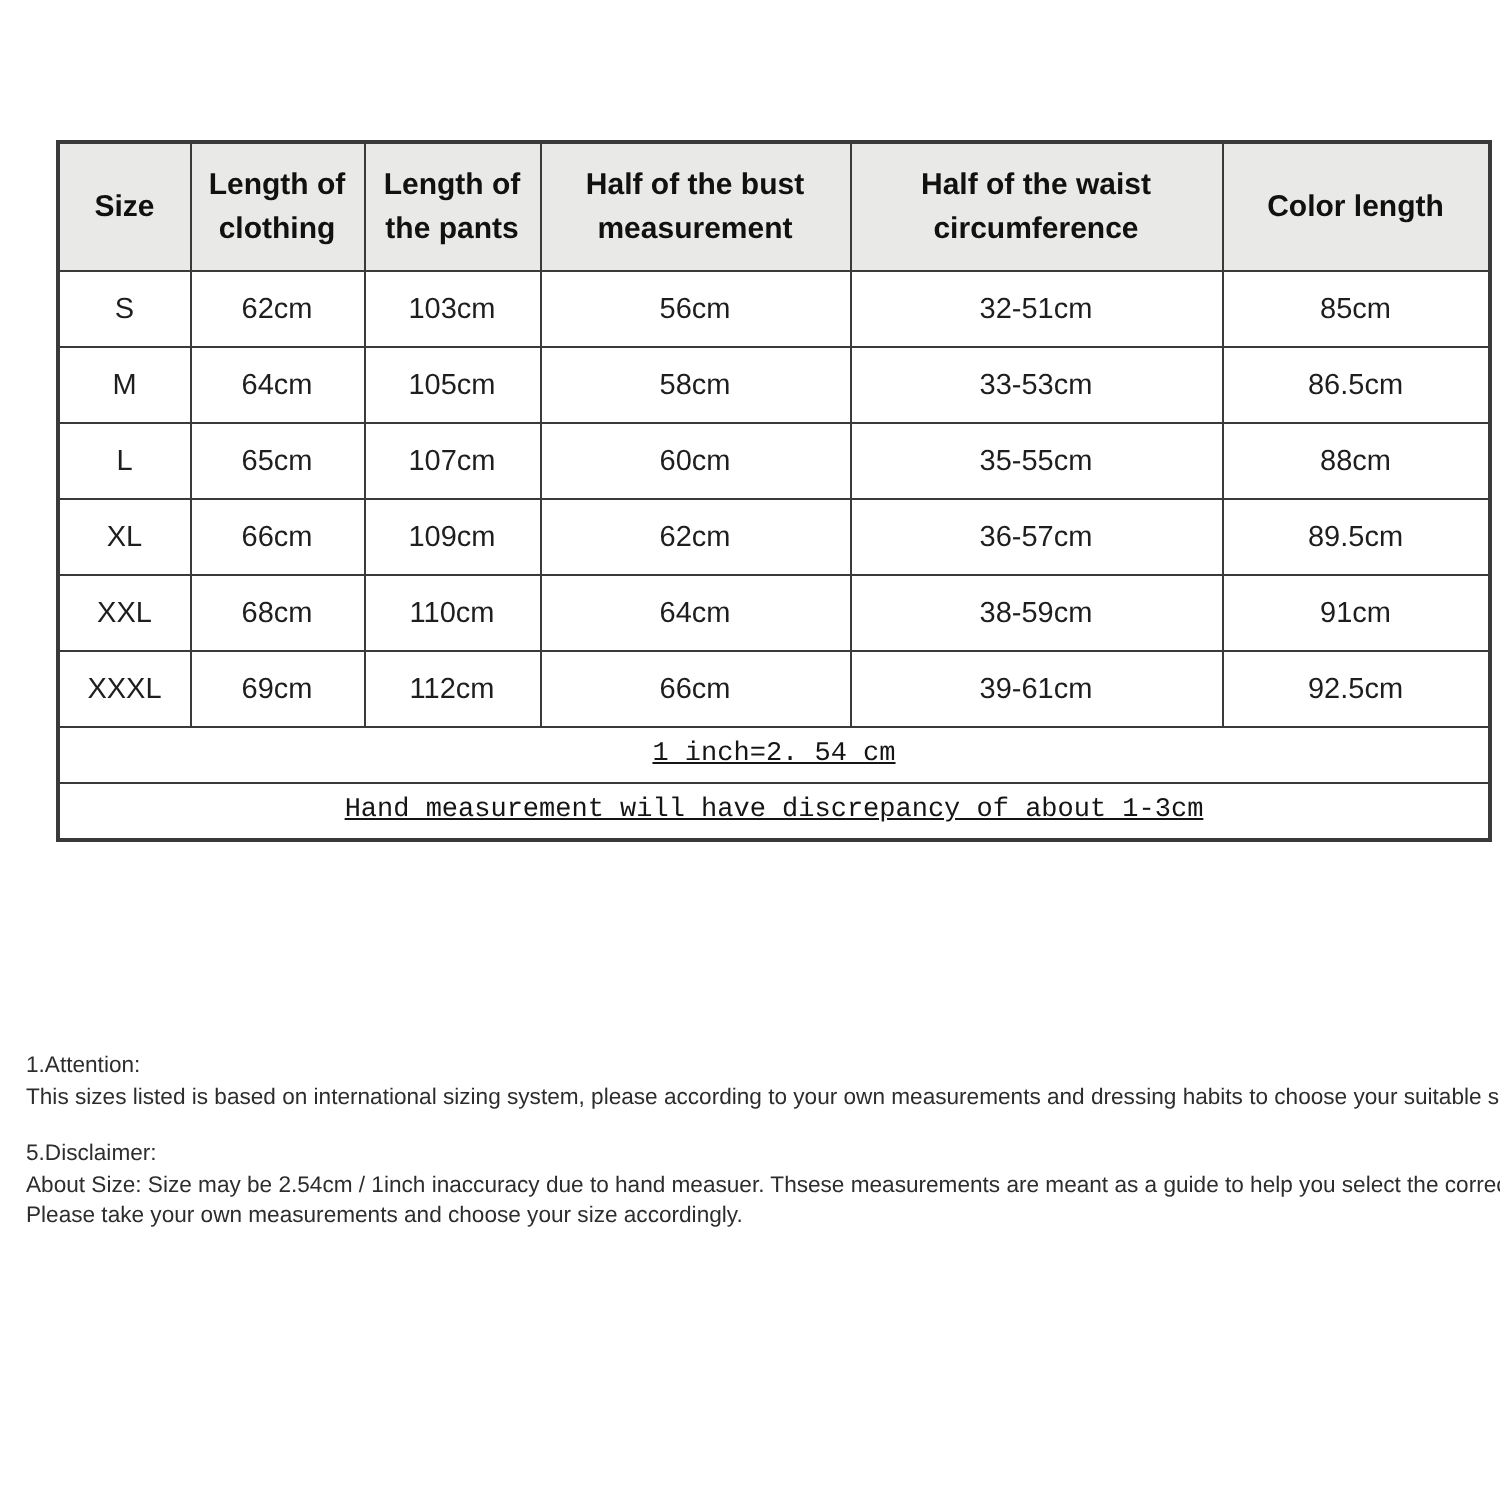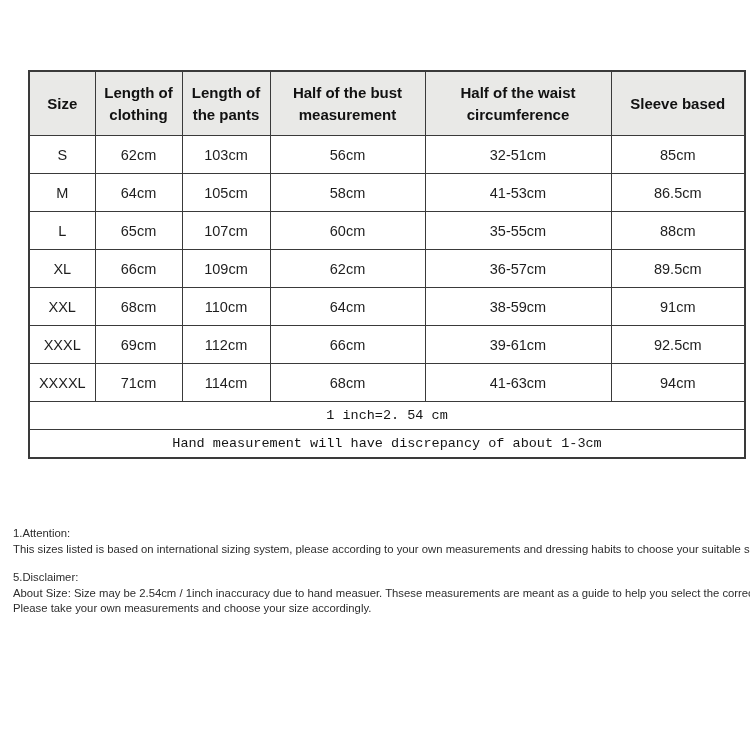--- a/index.html
+++ b/index.html
@@ -48,20 +48,21 @@
     font-size: 14.5px;
     font-weight: normal;
     height: 37px;
   }
   table.size-chart td.note-cell {
     height: 27px;
     font-family: "Liberation Mono", monospace;
     font-size: 13.5px;
     letter-spacing: 0px;
     color: #151515;
+    text-decoration: underline;
   }
   .info-block {
     position: absolute;
     left: 13px;
     top: 526px;
     width: 726px;
     color: #2d2d2d;
     font-size: 11.3px;
     line-height: 15px;
   }
@@ -89,38 +90,38 @@
       <col style="width:186px">
       <col style="width:134px">
     </colgroup>
     <tbody>
       <tr>
         <th>Size</th>
         <th>Length of clothing</th>
         <th>Length of the pants</th>
         <th>Half of the bust measurement</th>
         <th>Half of the waist circumference</th>
-        <th>Sleeve based</th>
+        <th>Color length</th>
       </tr>
 
       <tr>
         <td>S</td>
         <td>62cm</td>
         <td>103cm</td>
         <td>56cm</td>
         <td>32-51cm</td>
         <td>85cm</td>
       </tr>
 
       <tr>
         <td>M</td>
         <td>64cm</td>
         <td>105cm</td>
         <td>58cm</td>
-        <td>41-53cm</td>
+        <td>33-53cm</td>
         <td>86.5cm</td>
       </tr>
 
       <tr>
         <td>L</td>
         <td>65cm</td>
         <td>107cm</td>
         <td>60cm</td>
         <td>35-55cm</td>
         <td>88cm</td>
@@ -146,28 +147,20 @@
 
       <tr>
         <td>XXXL</td>
         <td>69cm</td>
         <td>112cm</td>
         <td>66cm</td>
         <td>39-61cm</td>
         <td>92.5cm</td>
       </tr>
 
-      <tr>
-        <td>XXXXL</td>
-        <td>71cm</td>
-        <td>114cm</td>
-        <td>68cm</td>
-        <td>41-63cm</td>
-        <td>94cm</td>
-      </tr>
 
       <tr>
         <td class="note-cell" colspan="6">1 inch=2. 54 cm</td>
       </tr>
       <tr>
         <td class="note-cell" colspan="6">Hand measurement will have discrepancy of about 1-3cm</td>
       </tr>
     </tbody>
   </table>
 

